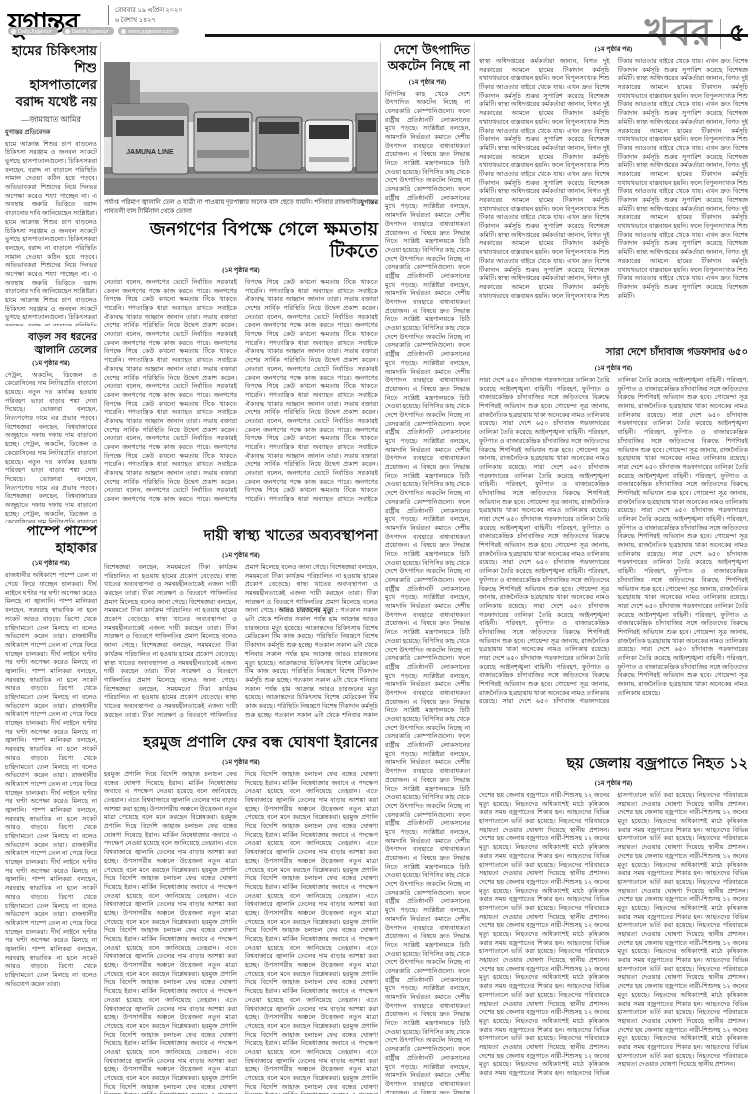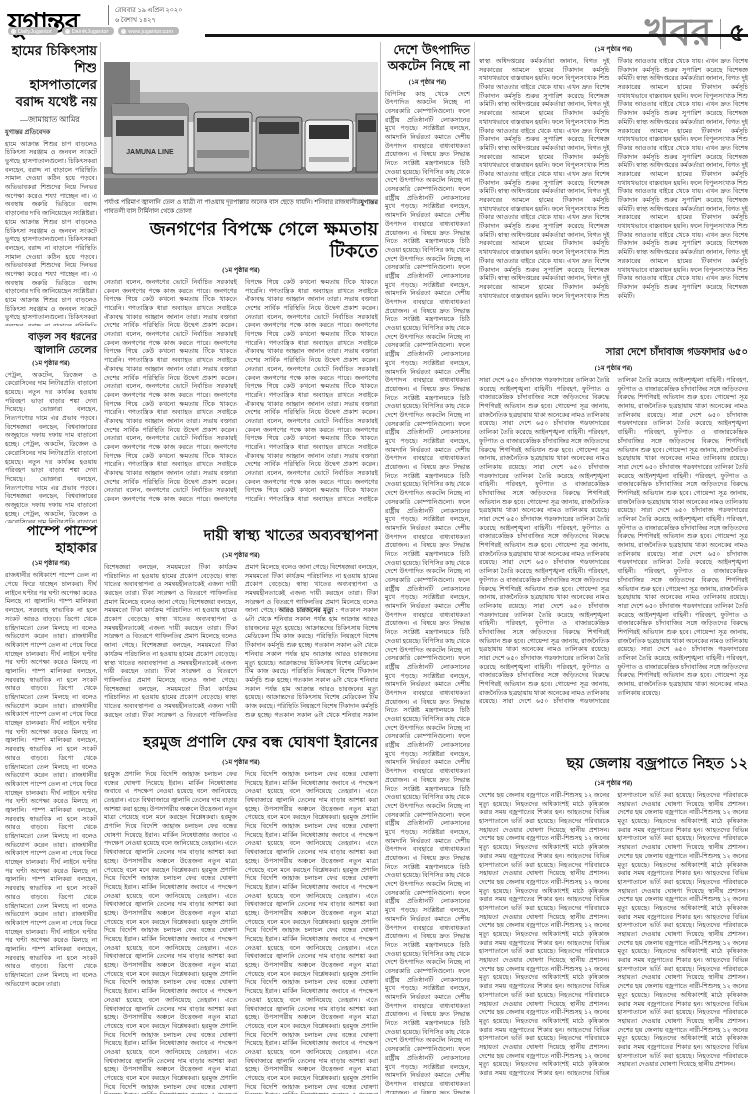--- a/index.html
+++ b/index.html
@@ -22,21 +22,21 @@
   .pagenum{font-size:25px;font-weight:bold;color:#1a1a1a;}
   .toprule{position:absolute;left:205px;top:34px;width:543px;height:3px;background:#161616;}
   
   .vdiv{position:absolute;top:42px;bottom:0;width:1px;background:#bfbfbf;}
   .region{position:absolute;top:42px;bottom:0;display:flex;flex-direction:column;}
   
   .bodytxt{font-size:6.3px;line-height:1.38;text-align:justify;color:#1c1c1c;overflow:hidden;}
   .two{column-count:2;column-gap:8px;}
   .tag{font-size:6.5px;font-weight:bold;text-align:center;color:#111;margin:2px 0;}
   .hl{font-family:"DejaVu Sans",sans-serif;font-weight:bold;color:#0d0d0d;text-align:right;}
-  .byline{font-size:8px;text-align:left;color:#222;margin:2px 15px 1px;}
+  .byline{font-size:8px;text-align:center;color:#222;margin:2px 8px 1px;}
   .reporter{font-size:6.5px;font-weight:bold;color:#444;margin-bottom:2px;}
   .caption{font-size:6.4px;line-height:1.4;text-align:justify;color:#222;margin:3px 0 2px;}
   .caption .credit{float:right;font-weight:bold;}
   .subhead{font-weight:bold;}
 </style>
 </head>
 <body>
 
 <div class="page">
 

